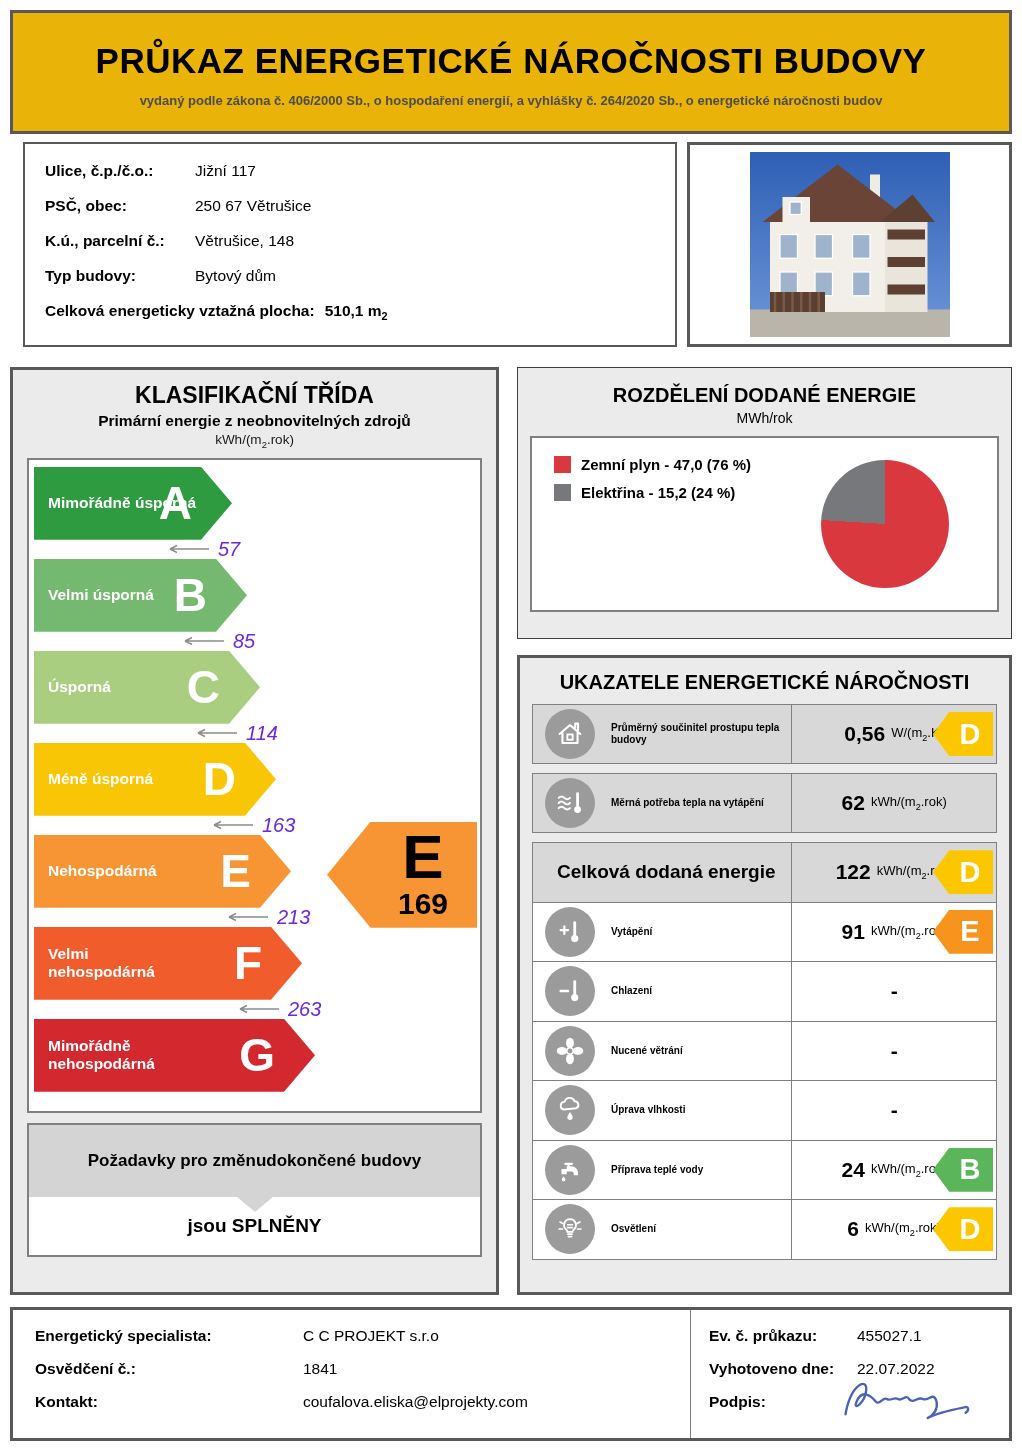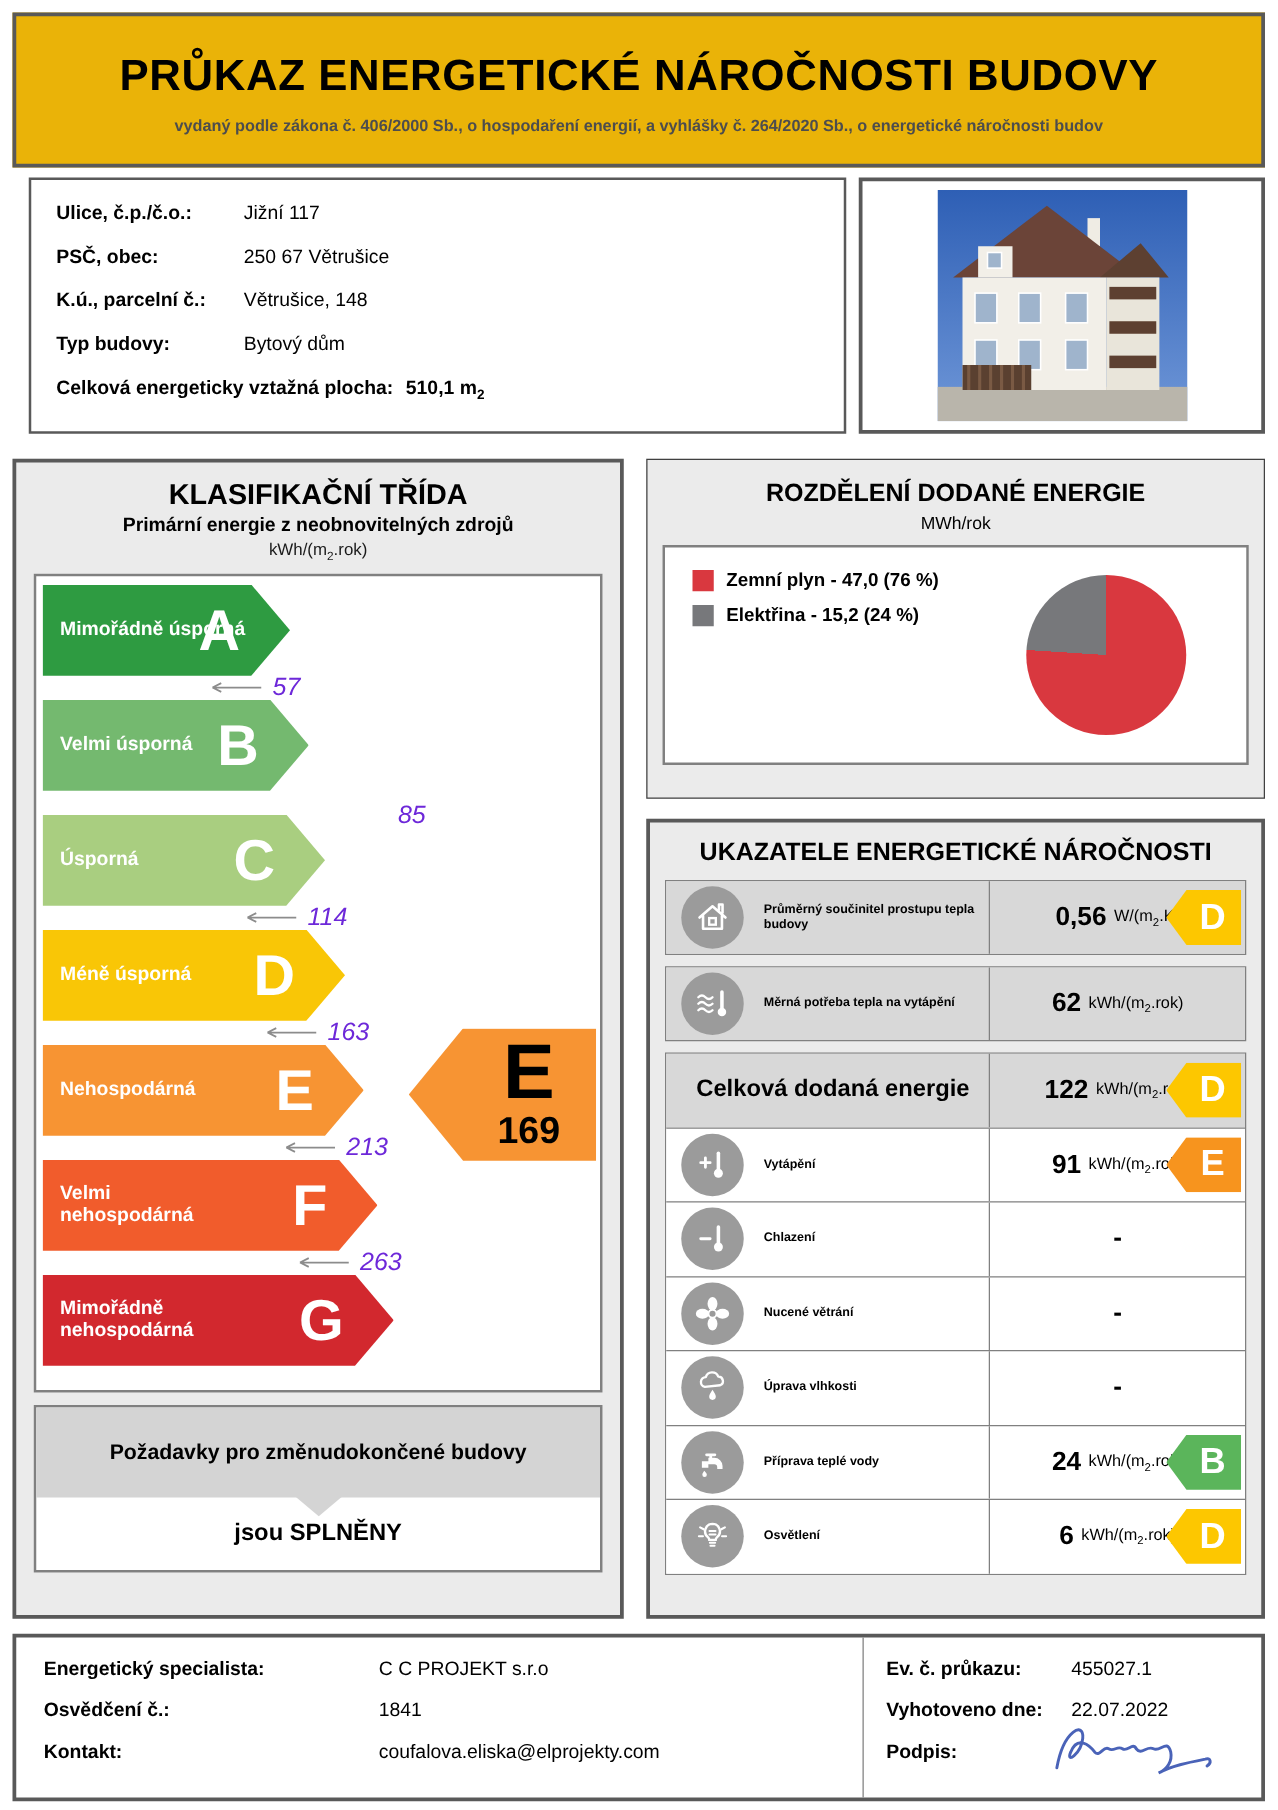--- a/index.html
+++ b/index.html
@@ -177,21 +177,21 @@
         <div class="threshold" style="margin-left: 130px;">
           <svg class="glyph" width="46" height="10" viewBox="0 0 46 10">
               <path d="M45 5 H6 M6 5 l7 -3.5 M6 5 l7 3.5" stroke="#8c8c8c" stroke-width="1.4" fill="none"></path>
             </svg>
           <span class="threshold-num">57</span>
         </div>
         <div class="band" style="background: rgb(116, 185, 111); width: 213px;">
           <div class="band-label">Velmi úsporná</div>
           <div class="band-letter">B</div>
         </div>
-        <div class="threshold" style="margin-left: 145px; flex-direction: column;">
+        <div class="threshold" style="margin-left: 145px;">
           <svg class="glyph" width="46" height="10" viewBox="0 0 46 10">
               <path d="M45 5 H6 M6 5 l7 -3.5 M6 5 l7 3.5" stroke="#8c8c8c" stroke-width="1.4" fill="none"></path>
             </svg>
           <span class="threshold-num">85</span>
         </div>
         <div class="band" style="background: rgb(169, 206, 128); width: 226px;">
           <div class="band-label">Úsporná</div>
           <div class="band-letter">C</div>
         </div>
         <div class="threshold" style="margin-left: 158px;">

